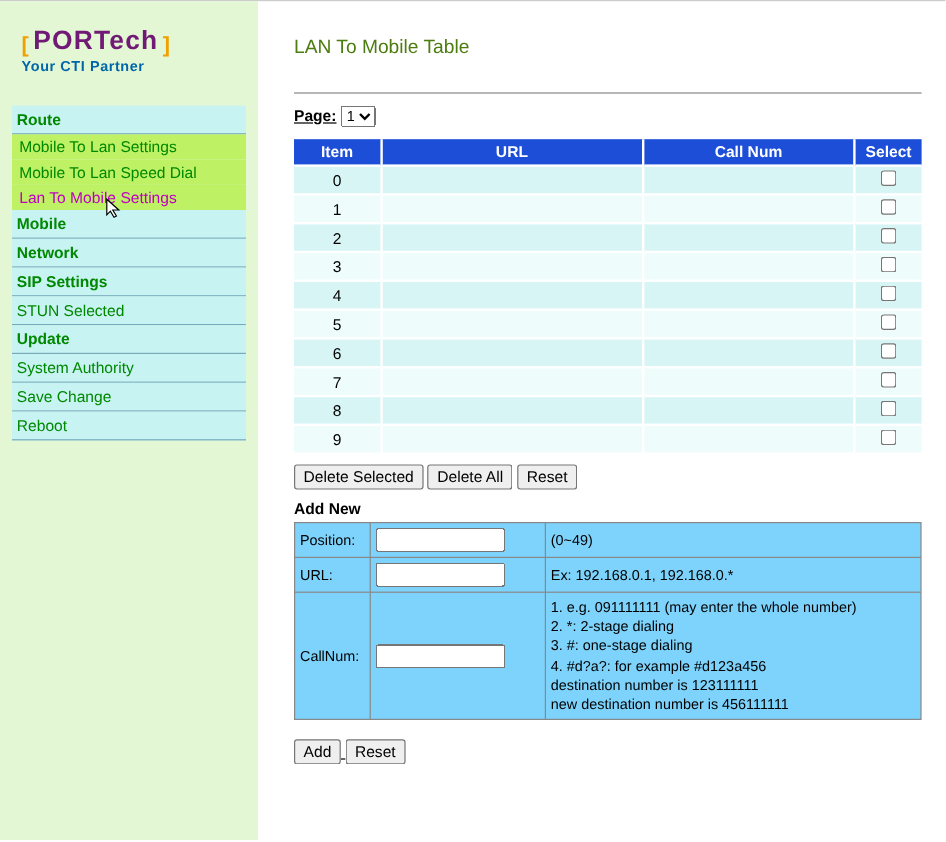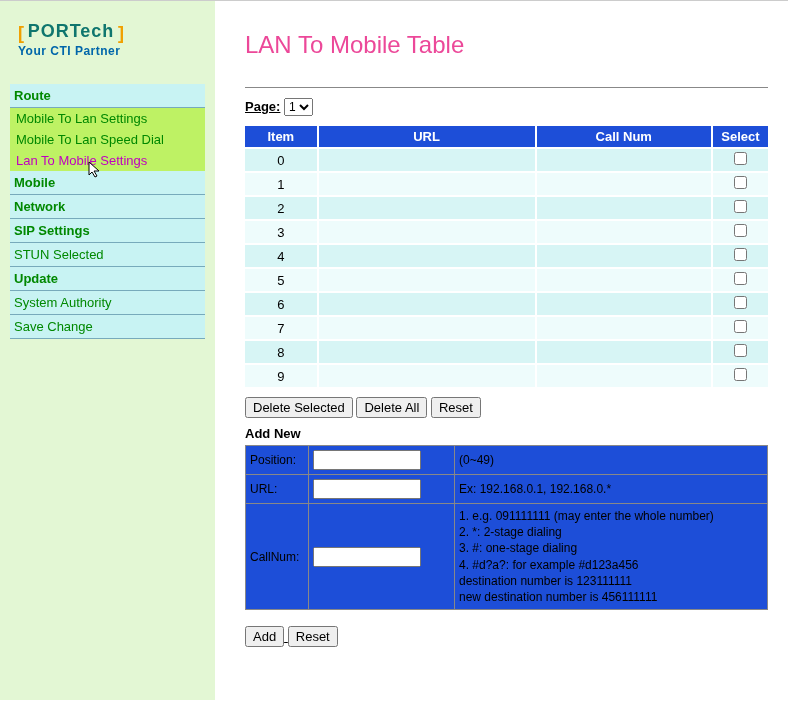--- a/index.html
+++ b/index.html
@@ -25,22 +25,22 @@
     flex-shrink: 0;
   }
   .logo {
     padding: 10px 8px 18px 8px;
   }
   .logo-inner {
     display: inline-block;
     font-weight: bold;
   }
   .logo-portech {
-    font-size: 18px;
-    color: #0f766e;
+    font-size: 22px;
+    color: #701a75;
     letter-spacing: 1px;
     text-align: right;
   }
   .logo-bracket-l, .logo-bracket-r {
     color: #f0a000;
     font-weight: bold;
     font-size: 18px;
     vertical-align: -2px;
   }
   .logo-tag {
@@ -79,22 +79,22 @@
     display: block;
   }
   .cursor svg { position:absolute; }
 
   .main {
     flex: 1;
     padding: 30px 20px 10px 30px;
     box-sizing: border-box;
   }
   h1.title {
-    color: #ec4899;
-    font-size: 24px;
+    color: #4d7c0f;
+    font-size: 16px;
     font-weight: normal;
     margin: 0 0 28px 0;
   }
   hr.rule {
     border: none;
     border-top: 1px solid #888;
     margin: 0 0 10px 0;
   }
   .page-row {
     margin-bottom: 10px;
@@ -145,21 +145,21 @@
 
   table.form {
     border-collapse: separate;
     border-spacing: 1px;
     width: 100%;
     margin-top: 4px;
     background: #888;
     table-layout: fixed;
   }
   table.form td {
-    background: #1d4ed8;
+    background: #7dd3fc;
     padding: 4px;
     font-size: 12px;
     vertical-align: middle;
   }
   table.form col.c1 { width: 62px; }
   table.form col.c2 { width: 145px; }
   table.form col.c3 { }
   table.form input[type=text] {
     width: 100px;
     font-size: 12px;
@@ -191,20 +191,21 @@
             <path d="M1 1 L1 14 L4 11 L7 16 L9 15 L6 10 L11 10 Z" fill="#fff" stroke="#000" stroke-width="1"></path>
           </svg>
       </span>
       <div class="menu-item">Mobile</div>
       <div class="menu-item">Network</div>
       <div class="menu-item">SIP Settings</div>
       <div class="menu-item plain">STUN Selected</div>
       <div class="menu-item">Update</div>
       <div class="menu-item plain">System Authority</div>
       <div class="menu-item plain">Save Change</div>
+      <div class="menu-item plain">Reboot</div>
     </div>
   </div>
 
   <div class="main">
     <h1 class="title">LAN To Mobile Table</h1>
     <hr class="rule">
 
     <div class="page-row">
       <span class="bold">Page:</span>
       <select>

